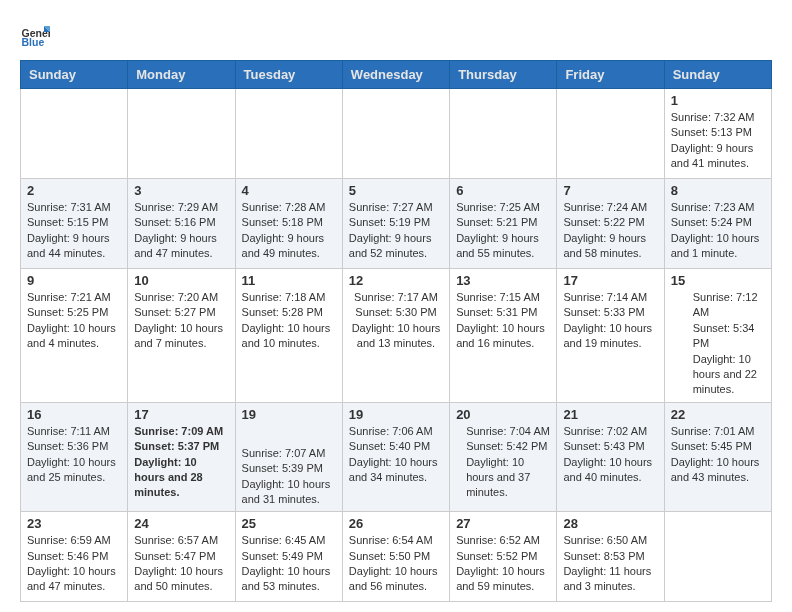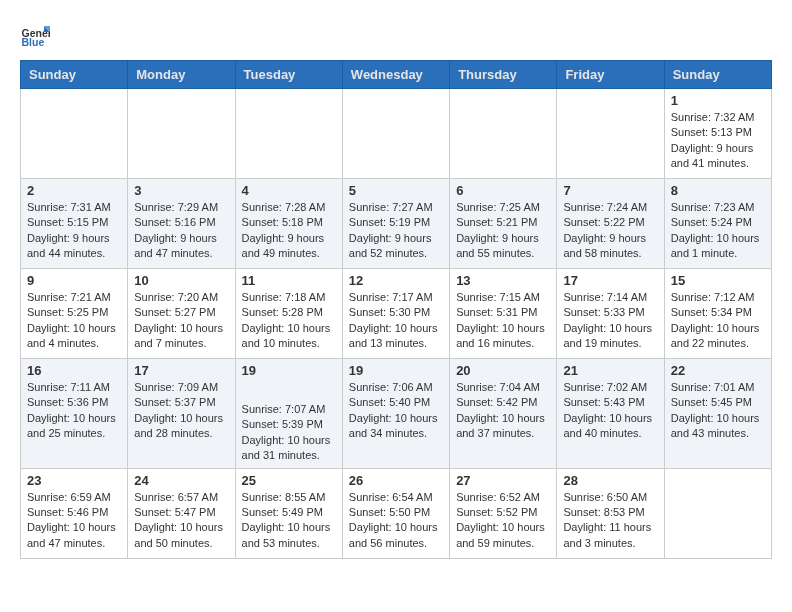--- a/index.html
+++ b/index.html
@@ -186,71 +186,71 @@
 Daylight: 10 hours and 7 minutes.</div>
         </td>
         <td>
           <span class="day-number">11</span>
           <div class="day-info" style="white-space: pre-line;">Sunrise: 7:18 AM
 Sunset: 5:28 PM
 Daylight: 10 hours and 10 minutes.</div>
         </td>
         <td>
           <span class="day-number">12</span>
-          <div class="day-info" style="white-space: pre-line;">Sunrise: 7:17 AM
+          <div class="day-info" style="white-space: pre-line; text-align: center;">Sunrise: 7:17 AM
 Sunset: 5:30 PM
 Daylight: 10 hours and 13 minutes.</div>
         </td>
         <td>
           <span class="day-number">13</span>
           <div class="day-info" style="white-space: pre-line;">Sunrise: 7:15 AM
 Sunset: 5:31 PM
 Daylight: 10 hours and 16 minutes.</div>
         </td>
         <td>
           <span class="day-number">17</span>
           <div class="day-info" style="white-space: pre-line;">Sunrise: 7:14 AM
 Sunset: 5:33 PM
 Daylight: 10 hours and 19 minutes.</div>
         </td>
         <td>
           <span class="day-number">15</span>
-          <div class="day-info" style="white-space: pre-line;">Sunrise: 7:12 AM
+          <div class="day-info" style="white-space: pre-line; margin-left: 22px;">Sunrise: 7:12 AM
 Sunset: 5:34 PM
 Daylight: 10 hours and 22 minutes.</div>
         </td>
       </tr>
       <tr class="row-shaded">
         <td>
           <span class="day-number">16</span>
           <div class="day-info" style="white-space: pre-line;">Sunrise: 7:11 AM
 Sunset: 5:36 PM
 Daylight: 10 hours and 25 minutes.</div>
         </td>
         <td>
           <span class="day-number">17</span>
-          <div class="day-info" style="white-space: pre-line;">Sunrise: 7:09 AM
+          <div class="day-info" style="white-space: pre-line; font-weight: bold;">Sunrise: 7:09 AM
 Sunset: 5:37 PM
 Daylight: 10 hours and 28 minutes.</div>
         </td>
         <td>
           <span class="day-number">19</span>
           <div class="day-info" style="white-space: pre-line; margin-top: 24px;">Sunrise: 7:07 AM
 Sunset: 5:39 PM
 Daylight: 10 hours and 31 minutes.</div>
         </td>
         <td>
           <span class="day-number">19</span>
           <div class="day-info" style="white-space: pre-line;">Sunrise: 7:06 AM
 Sunset: 5:40 PM
 Daylight: 10 hours and 34 minutes.</div>
         </td>
         <td>
           <span class="day-number">20</span>
-          <div class="day-info" style="white-space: pre-line;">Sunrise: 7:04 AM
+          <div class="day-info" style="white-space: pre-line; margin-left: 10px;">Sunrise: 7:04 AM
 Sunset: 5:42 PM
 Daylight: 10 hours and 37 minutes.</div>
         </td>
         <td>
           <span class="day-number">21</span>
           <div class="day-info" style="white-space: pre-line;">Sunrise: 7:02 AM
 Sunset: 5:43 PM
 Daylight: 10 hours and 40 minutes.</div>
         </td>
         <td>
@@ -268,21 +268,21 @@
 Daylight: 10 hours and 47 minutes.</div>
         </td>
         <td>
           <span class="day-number">24</span>
           <div class="day-info" style="white-space: pre-line;">Sunrise: 6:57 AM
 Sunset: 5:47 PM
 Daylight: 10 hours and 50 minutes.</div>
         </td>
         <td>
           <span class="day-number">25</span>
-          <div class="day-info" style="white-space: pre-line;">Sunrise: 8:55 AM
+          <div class="day-info" style="white-space: pre-line;">Sunrise: 6:45 AM
 Sunset: 5:49 PM
 Daylight: 10 hours and 53 minutes.</div>
         </td>
         <td>
           <span class="day-number">26</span>
           <div class="day-info" style="white-space: pre-line;">Sunrise: 6:54 AM
 Sunset: 5:50 PM
 Daylight: 10 hours and 56 minutes.</div>
         </td>
         <td>

